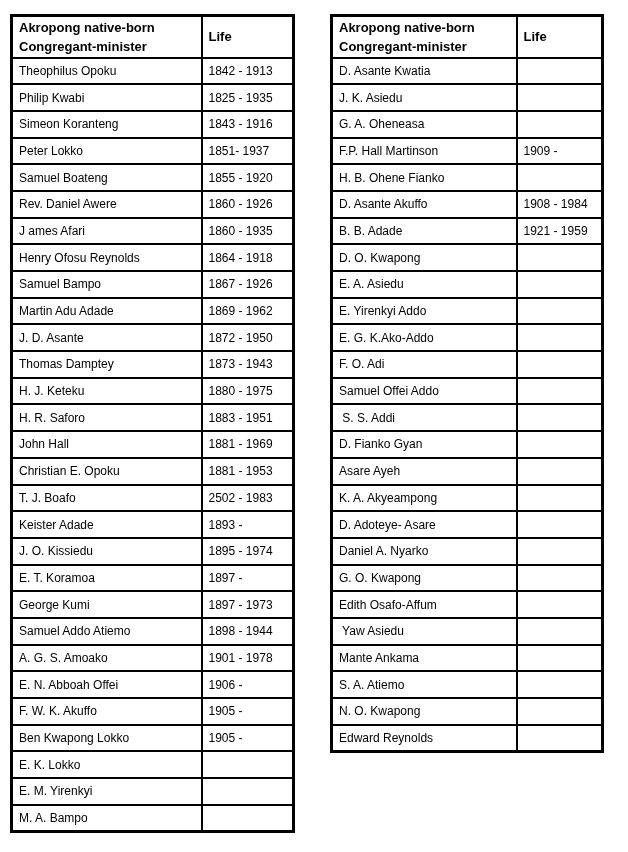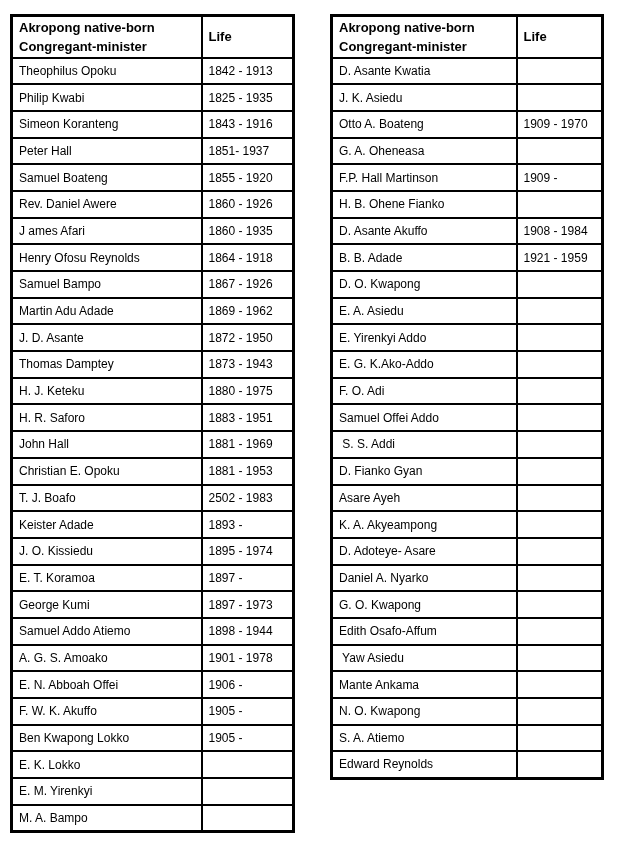--- a/index.html
+++ b/index.html
@@ -69,21 +69,21 @@
         </tr>
         <tr>
           <td>Philip Kwabi</td>
           <td>1825 - 1935</td>
         </tr>
         <tr>
           <td>Simeon Koranteng</td>
           <td>1843 - 1916</td>
         </tr>
         <tr>
-          <td>Peter Hall</td>
+          <td>Peter Lokko</td>
           <td>1851- 1937</td>
         </tr>
         <tr>
           <td>Samuel Boateng</td>
           <td>1855 - 1920</td>
         </tr>
         <tr>
           <td>Rev. Daniel Awere</td>
           <td>1860 - 1926</td>
         </tr>
@@ -196,24 +196,20 @@
     <tbody>
         <tr>
           <td>D. Asante Kwatia</td>
           <td></td>
         </tr>
         <tr>
           <td>J. K. Asiedu</td>
           <td></td>
         </tr>
         <tr>
-          <td>Otto A. Boateng</td>
-          <td>1909 - 1970</td>
-        </tr>
-        <tr>
           <td>G. A. Oheneasa</td>
           <td></td>
         </tr>
         <tr>
           <td>F.P. Hall Martinson</td>
           <td>1909 -</td>
         </tr>
         <tr>
           <td>H. B. Ohene Fianko</td>
           <td></td>
@@ -284,25 +280,25 @@
         </tr>
         <tr>
           <td> Yaw Asiedu</td>
           <td></td>
         </tr>
         <tr>
           <td>Mante Ankama</td>
           <td></td>
         </tr>
         <tr>
+          <td>S. A. Atiemo</td>
+          <td></td>
+        </tr>
+        <tr>
           <td>N. O. Kwapong</td>
-          <td></td>
-        </tr>
-        <tr>
-          <td>S. A. Atiemo</td>
           <td></td>
         </tr>
         <tr>
           <td>Edward Reynolds</td>
           <td></td>
         </tr>
       </tbody>
   </table>
 
 </div>

